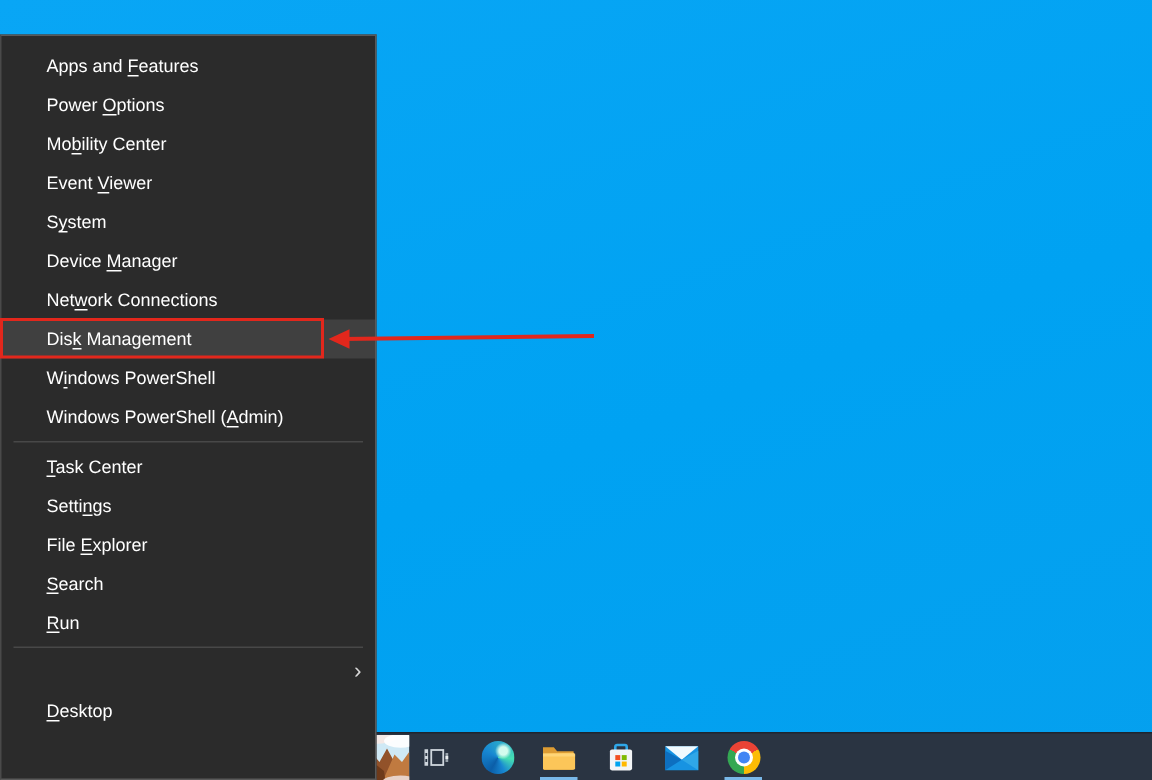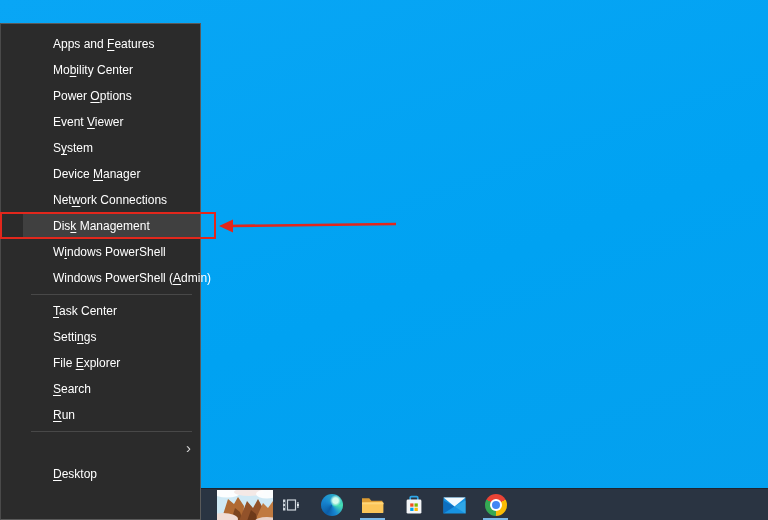--- a/index.html
+++ b/index.html
@@ -40,23 +40,23 @@
   }
   .chrome-disc .ring{
     position:absolute;left:5px;top:5px;width:12px;height:12px;border-radius:50%;background:#fff;
   }
   .chrome-disc .core{
     position:absolute;left:7px;top:7px;width:8px;height:8px;border-radius:50%;background:#4285f4;
   }
 
   
   .winx-menu{
-    position:absolute;left:0;top:23px;width:201px;height:497px;
+    position:absolute;left:0;top:23px;width:251px;height:497px;
     background:#2b2b2b;border:1px solid #5a5a5a;border-left-color:#4a4a4a;
-    padding-top:7px;z-index:4;padding-left:22px;
+    padding-top:7px;z-index:4;
   }
   .menu-item{
     height:26px;line-height:26px;padding-left:30px;position:relative;
     color:#ffffff;font-size:12px;white-space:nowrap;cursor:default;
   }
   .menu-item.highlighted{background:#404040;}
   .menu-item .key{text-decoration:underline;text-underline-offset:2px;}
   .menu-separator{height:1px;background:#484848;margin:3px 8px;}
   .submenu-chevron{
     position:absolute;right:9px;top:0;font-size:15px;color:#d8d8d8;line-height:25px;
@@ -149,25 +149,25 @@
     </div>
   </div>
 
   <div class="winx-menu">
 
   <div class="menu-item">
         <span class="label"><span class="pre">Apps and </span><span class="key">F</span><span class="post">eatures</span></span>
         
       </div>
       <div class="menu-item">
+        <span class="label"><span class="pre">Power </span><span class="key">O</span><span class="post">ptions</span></span>
+        
+      </div>
+      <div class="menu-item">
         <span class="label"><span class="pre">Mo</span><span class="key">b</span><span class="post">ility Center</span></span>
-        
-      </div>
-      <div class="menu-item">
-        <span class="label"><span class="pre">Power </span><span class="key">O</span><span class="post">ptions</span></span>
         
       </div>
       <div class="menu-item">
         <span class="label"><span class="pre">Event </span><span class="key">V</span><span class="post">iewer</span></span>
         
       </div>
       <div class="menu-item">
         <span class="label"><span class="pre">S</span><span class="key">y</span><span class="post">stem</span></span>
         
       </div>

